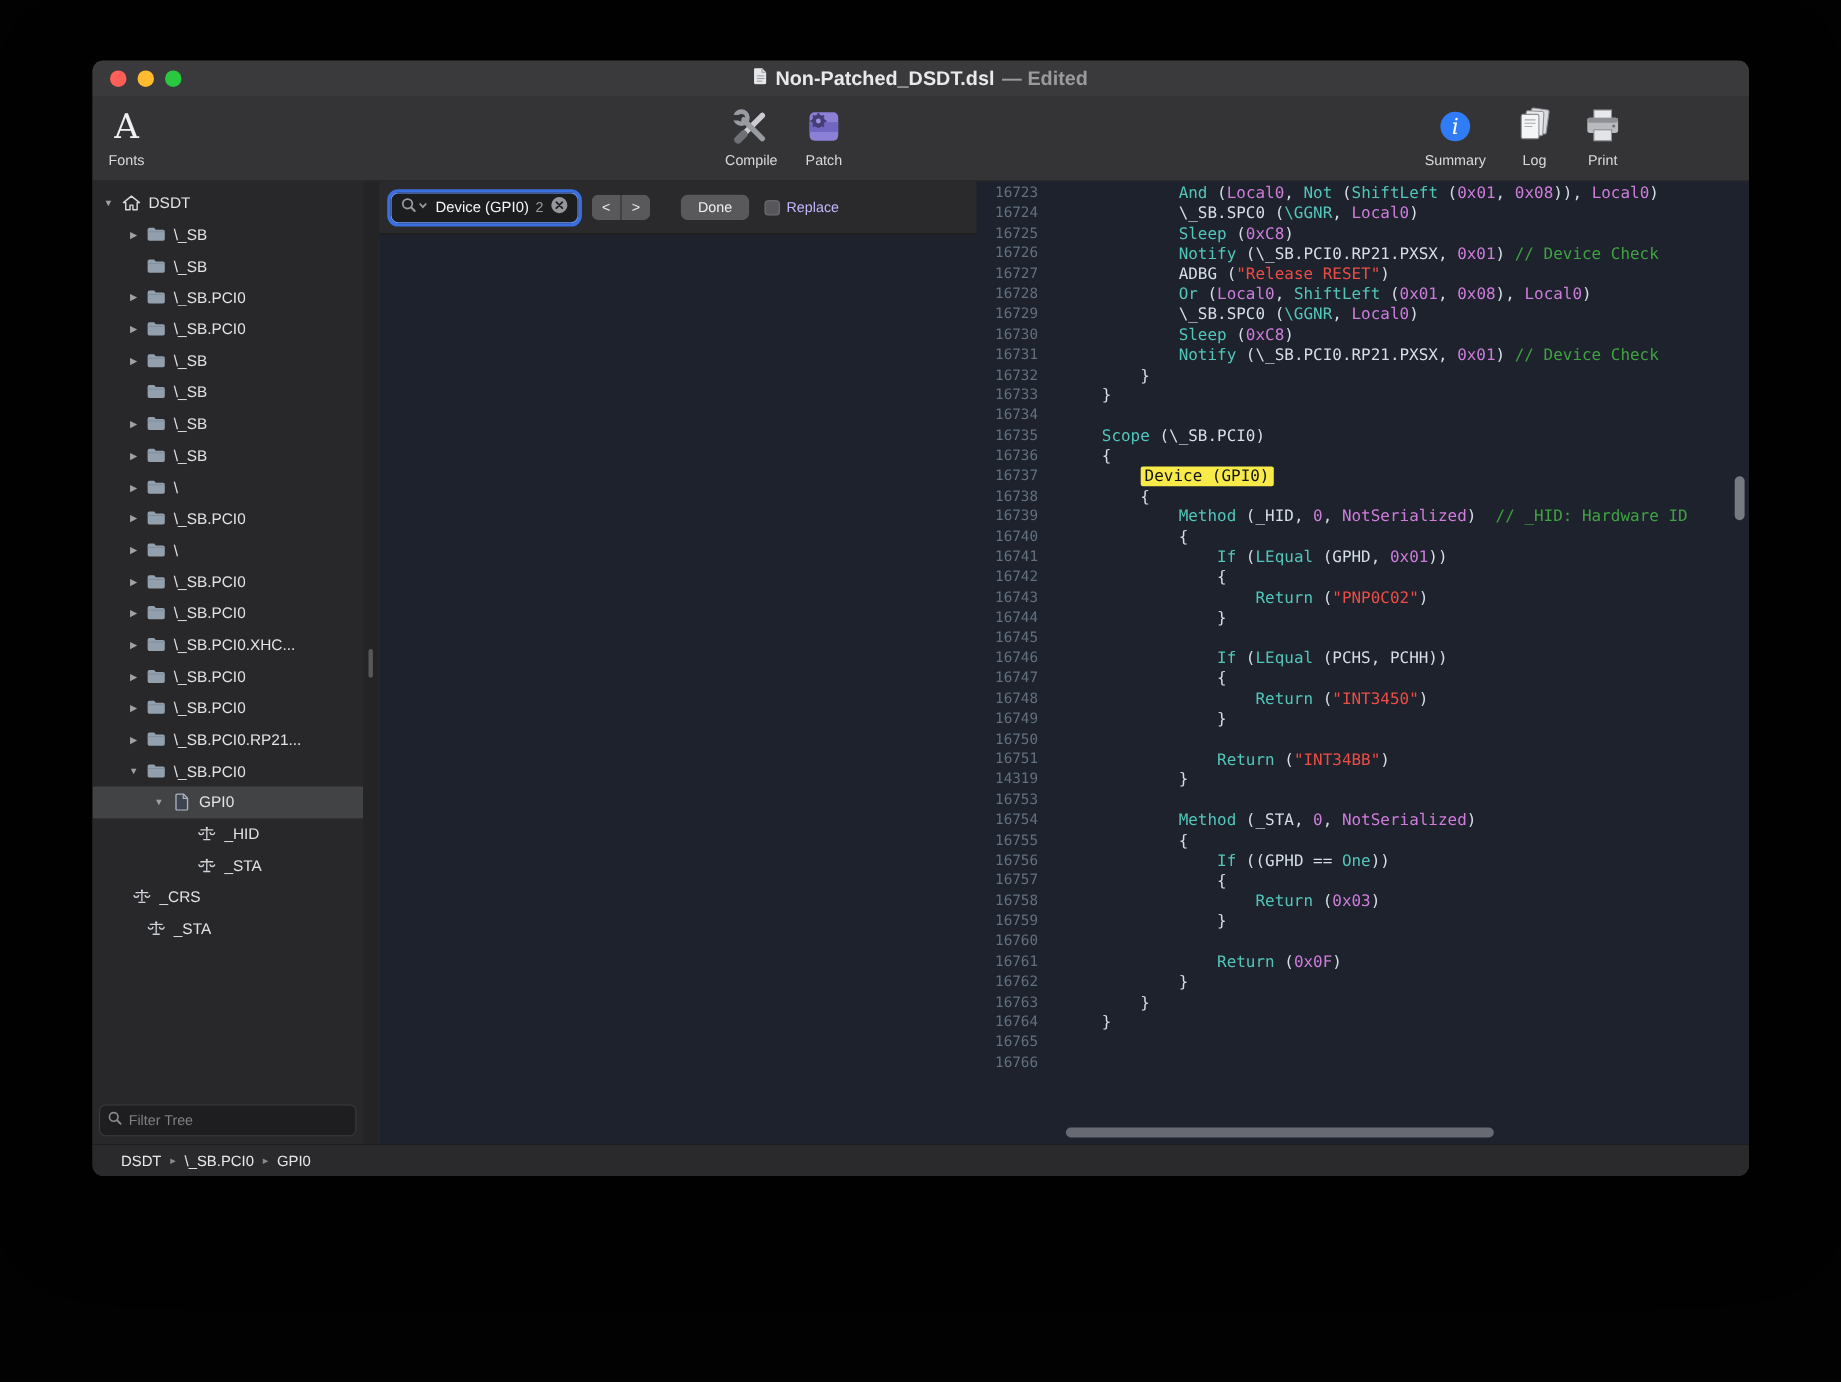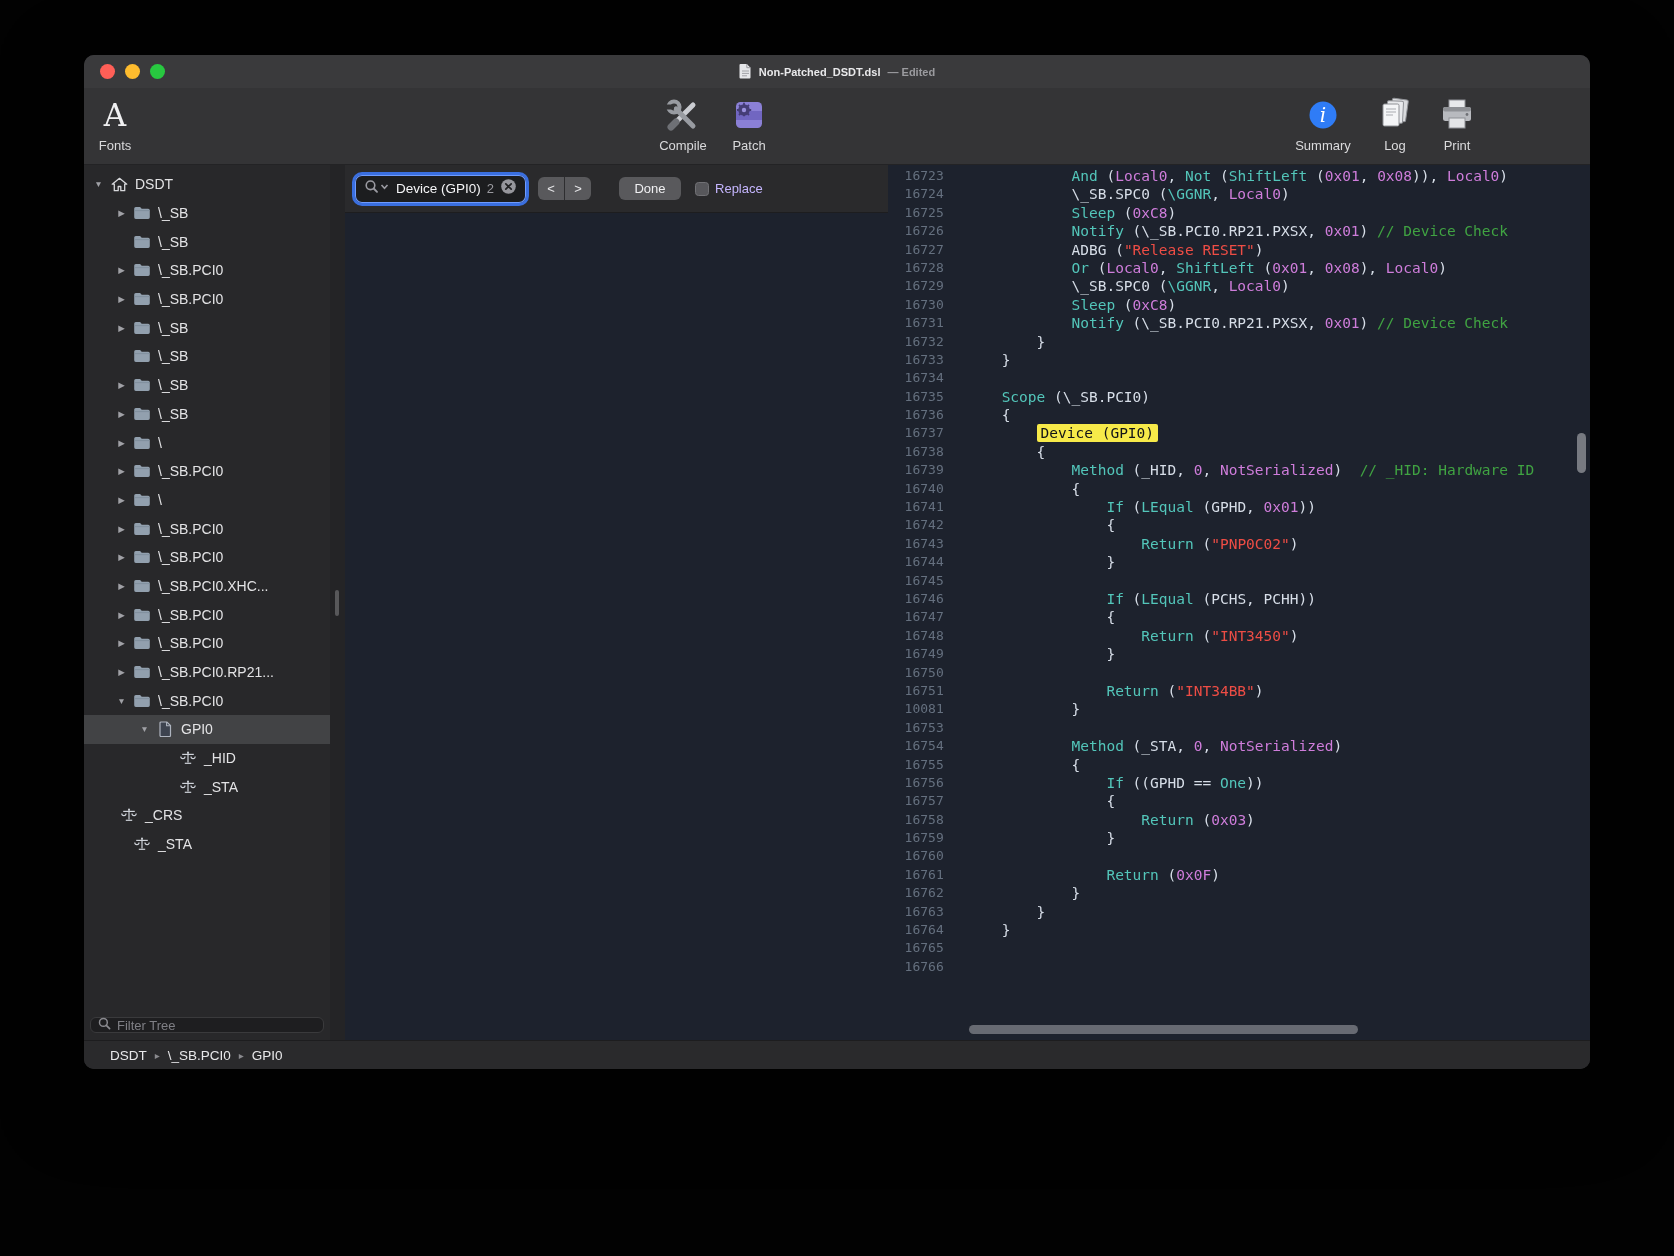--- a/index.html
+++ b/index.html
@@ -9,21 +9,21 @@
   .window { position:absolute; left:84px; top:55px; width:1506px; height:1014px; border-radius:10px;
             overflow:hidden; background:#303032; box-shadow:0 25px 80px rgba(0,0,0,.6);
             display:flex; flex-direction:column; }
 
   
   .titlebar { height:33px; flex:none; background:#3a3a3c; position:relative; }
   .traffic { position:absolute; left:16px; top:9px; display:flex; gap:10px; }
   .tl { width:15px; height:15px; border-radius:50%; display:inline-block; }
   .tl.red { background:#ff5f57; } .tl.yellow { background:#febc2e; } .tl.green { background:#28c840; }
   .title-wrap { height:33px; display:flex; align-items:center; justify-content:center; gap:7px;
-                font-size:11px; font-weight:bold; color:#e9e9eb; }
+                font-size:18px; font-weight:bold; color:#e9e9eb; }
   .title-suffix { color:#9b9b9f; font-weight:bold; }
 
   
   .toolbar { height:77px; flex:none; background:#343436; border-bottom:1px solid #232325; position:relative; }
   .tb-item { position:absolute; top:7px; display:flex; flex-direction:column; align-items:center; gap:3px;
              color:#dadadc; font-size:13px; }
   .tb-ic { height:40px; display:flex; align-items:center; justify-content:center; }
   .tb-fonts { left:8px; width:46px; }
   .tb-compile { left:566px; width:66px; }
   .tb-patch { left:632px; width:66px; }
@@ -36,21 +36,21 @@
   .content { flex:1; display:flex; min-height:0; }
 
   
   .sidebar { width:246px; flex:none; background:#28282a; position:relative; overflow:hidden; }
   .tree { padding-top:5px; }
   .tree-row { height:28.7px; display:flex; align-items:center; font-size:14px; color:#e3e3e5; white-space:nowrap; }
   .tree-row.selected { background:#424345; }
   .disc { width:17px; flex:none; font-size:8.5px; color:#a0a1a6; text-align:center; }
   .tree-icon { width:24px; height:18px; flex:none; display:flex; align-items:center; justify-content:center; }
   .tree-label { padding-left:4px; overflow:hidden; text-overflow:ellipsis; }
-  .filter-field { position:absolute; left:6px; right:6px; bottom:7px; height:16px; background:#1e1e20;
+  .filter-field { position:absolute; left:6px; right:6px; bottom:7px; height:29px; background:#1e1e20;
                   border:1px solid #3a3a3c; border-radius:6px; display:flex; align-items:center;
                   gap:6px; padding:0 7px; }
   .filter-placeholder { color:#7f7f85; font-size:13px; }
 
   
   .splitter { width:15px; flex:none; background:#242426; position:relative; }
   .split-handle { position:absolute; left:5px; top:calc(50% - 13px); width:4px; height:26px;
                   border-radius:2px; background:#58585a; }
 
   
@@ -522,21 +522,21 @@
               <div class="gutter-line">16742</div>
               <div class="gutter-line">16743</div>
               <div class="gutter-line">16744</div>
               <div class="gutter-line">16745</div>
               <div class="gutter-line">16746</div>
               <div class="gutter-line">16747</div>
               <div class="gutter-line">16748</div>
               <div class="gutter-line">16749</div>
               <div class="gutter-line">16750</div>
               <div class="gutter-line">16751</div>
-              <div class="gutter-line">10081</div>
+              <div class="gutter-line">14319</div>
               <div class="gutter-line">16753</div>
               <div class="gutter-line">16754</div>
               <div class="gutter-line">16755</div>
               <div class="gutter-line">16756</div>
               <div class="gutter-line">16757</div>
               <div class="gutter-line">16758</div>
               <div class="gutter-line">16759</div>
               <div class="gutter-line">16760</div>
               <div class="gutter-line">16761</div>
               <div class="gutter-line">16762</div>

